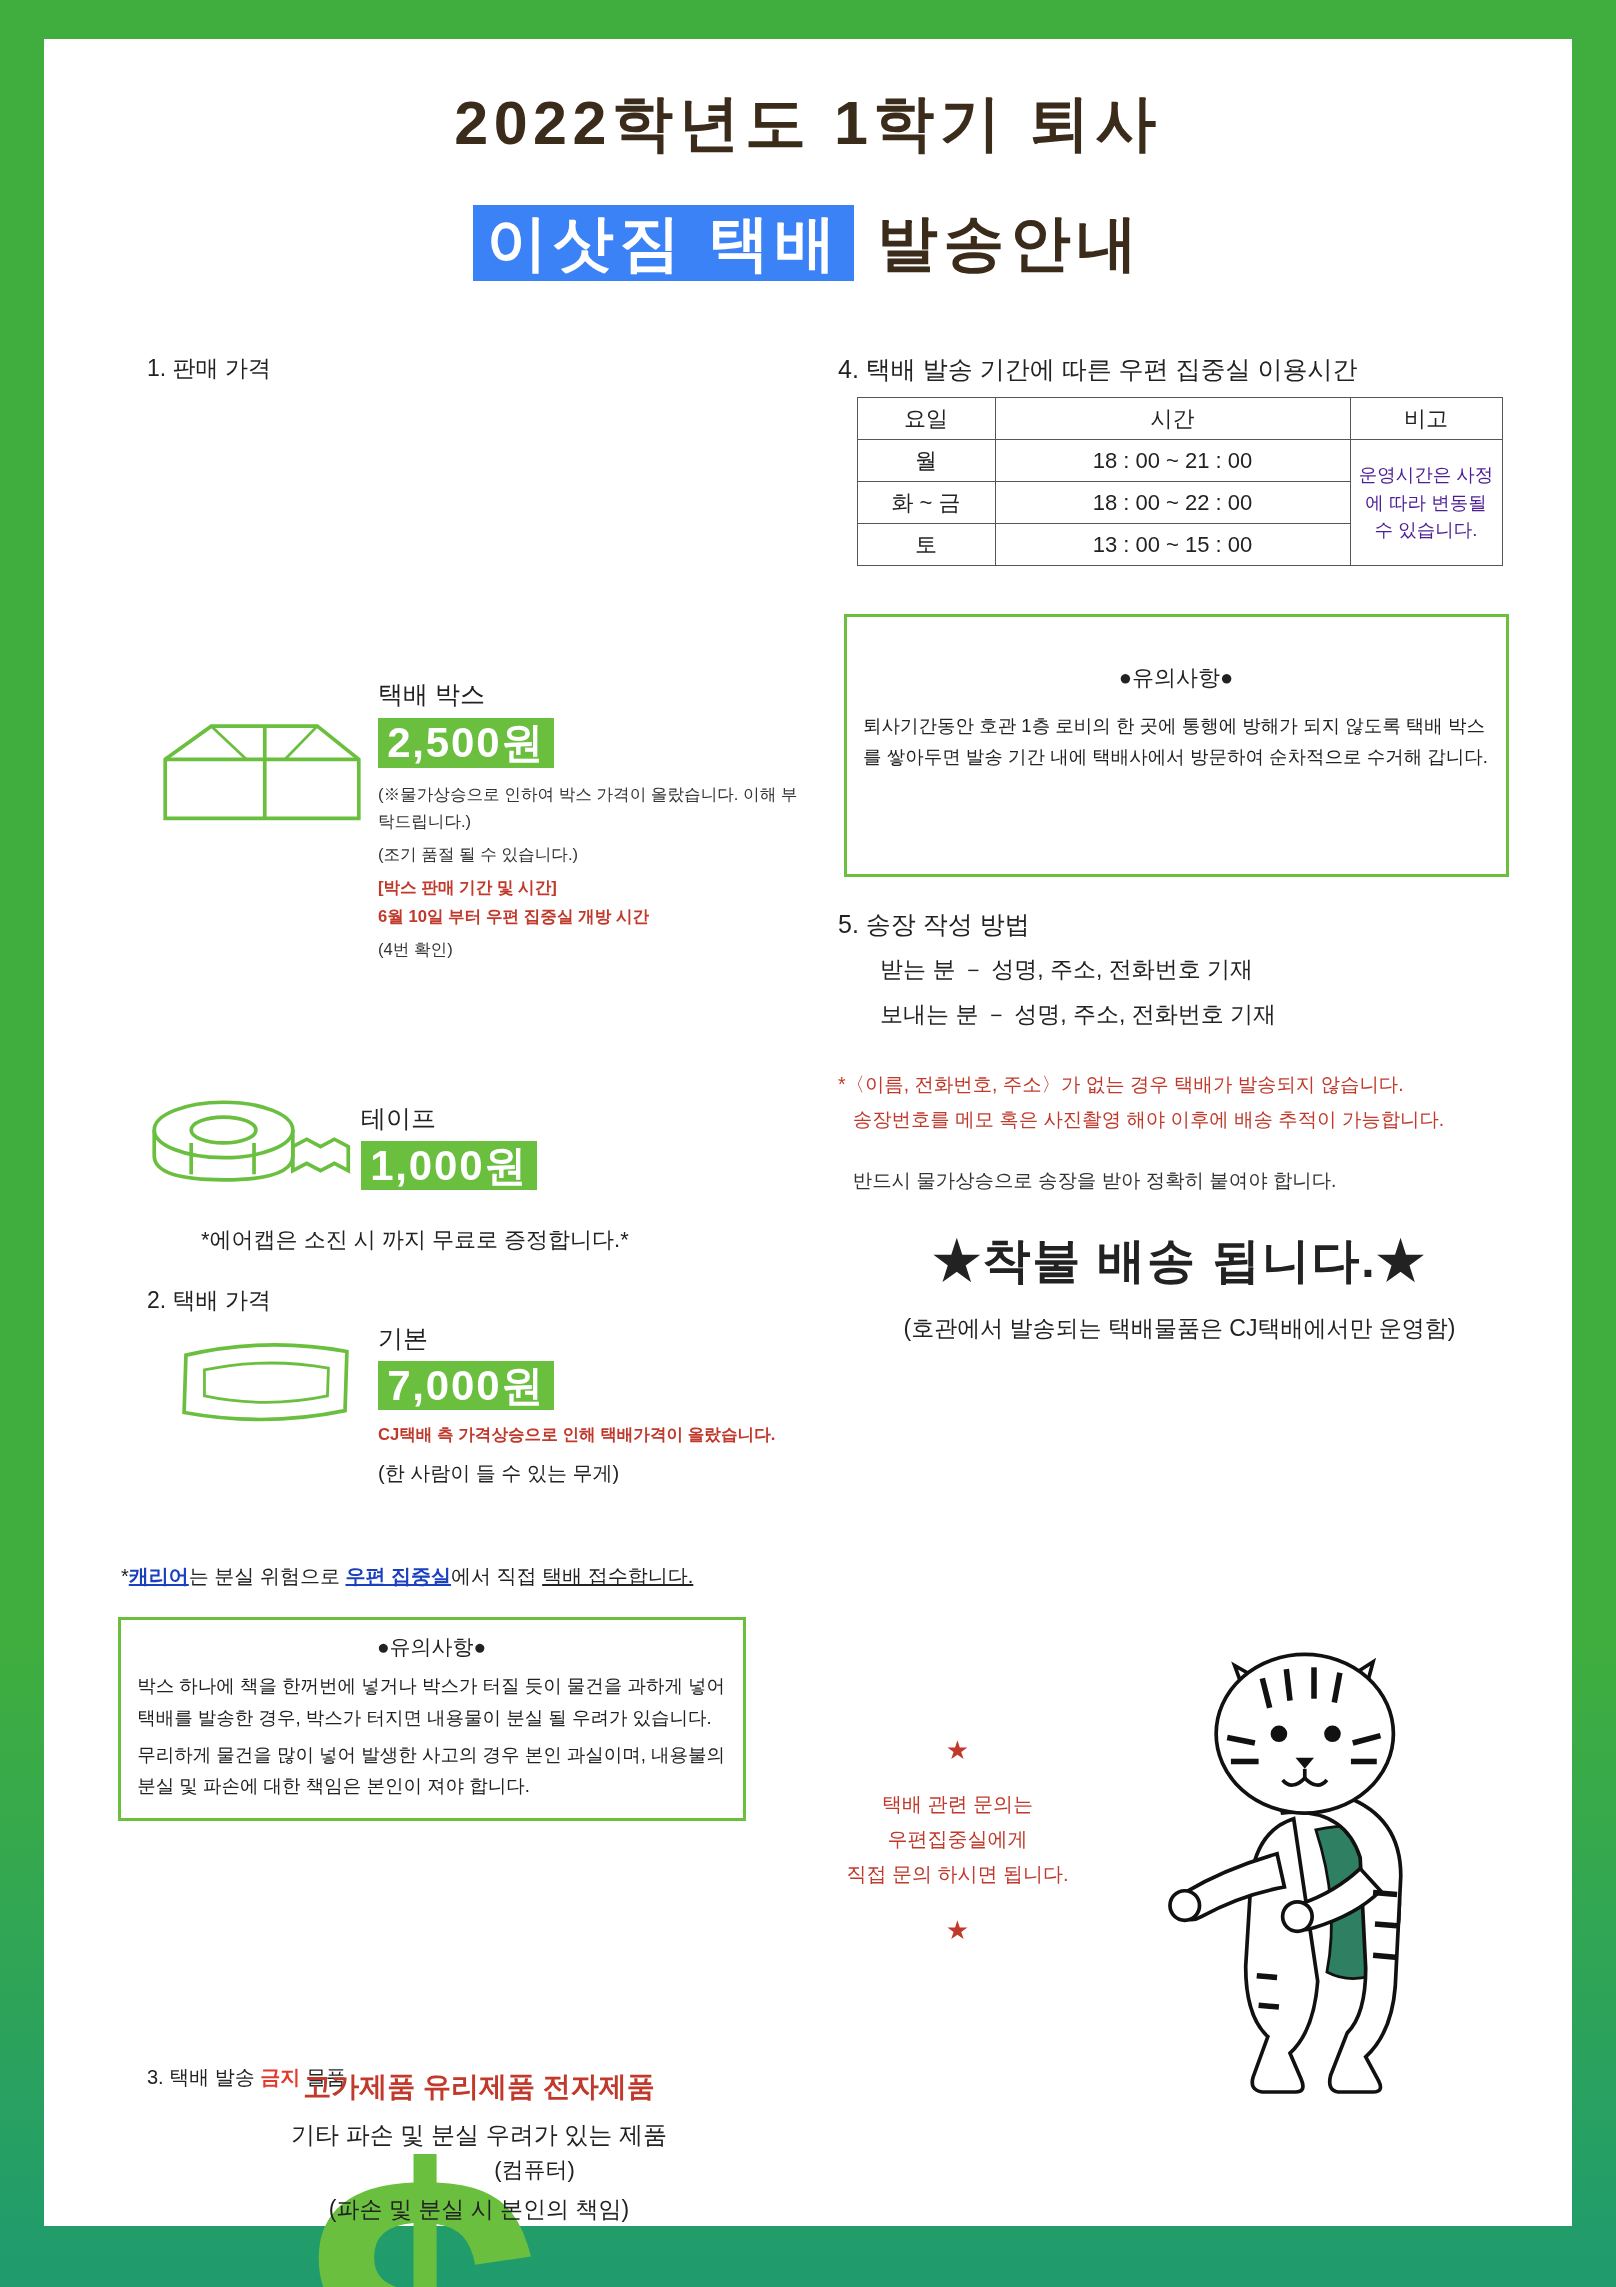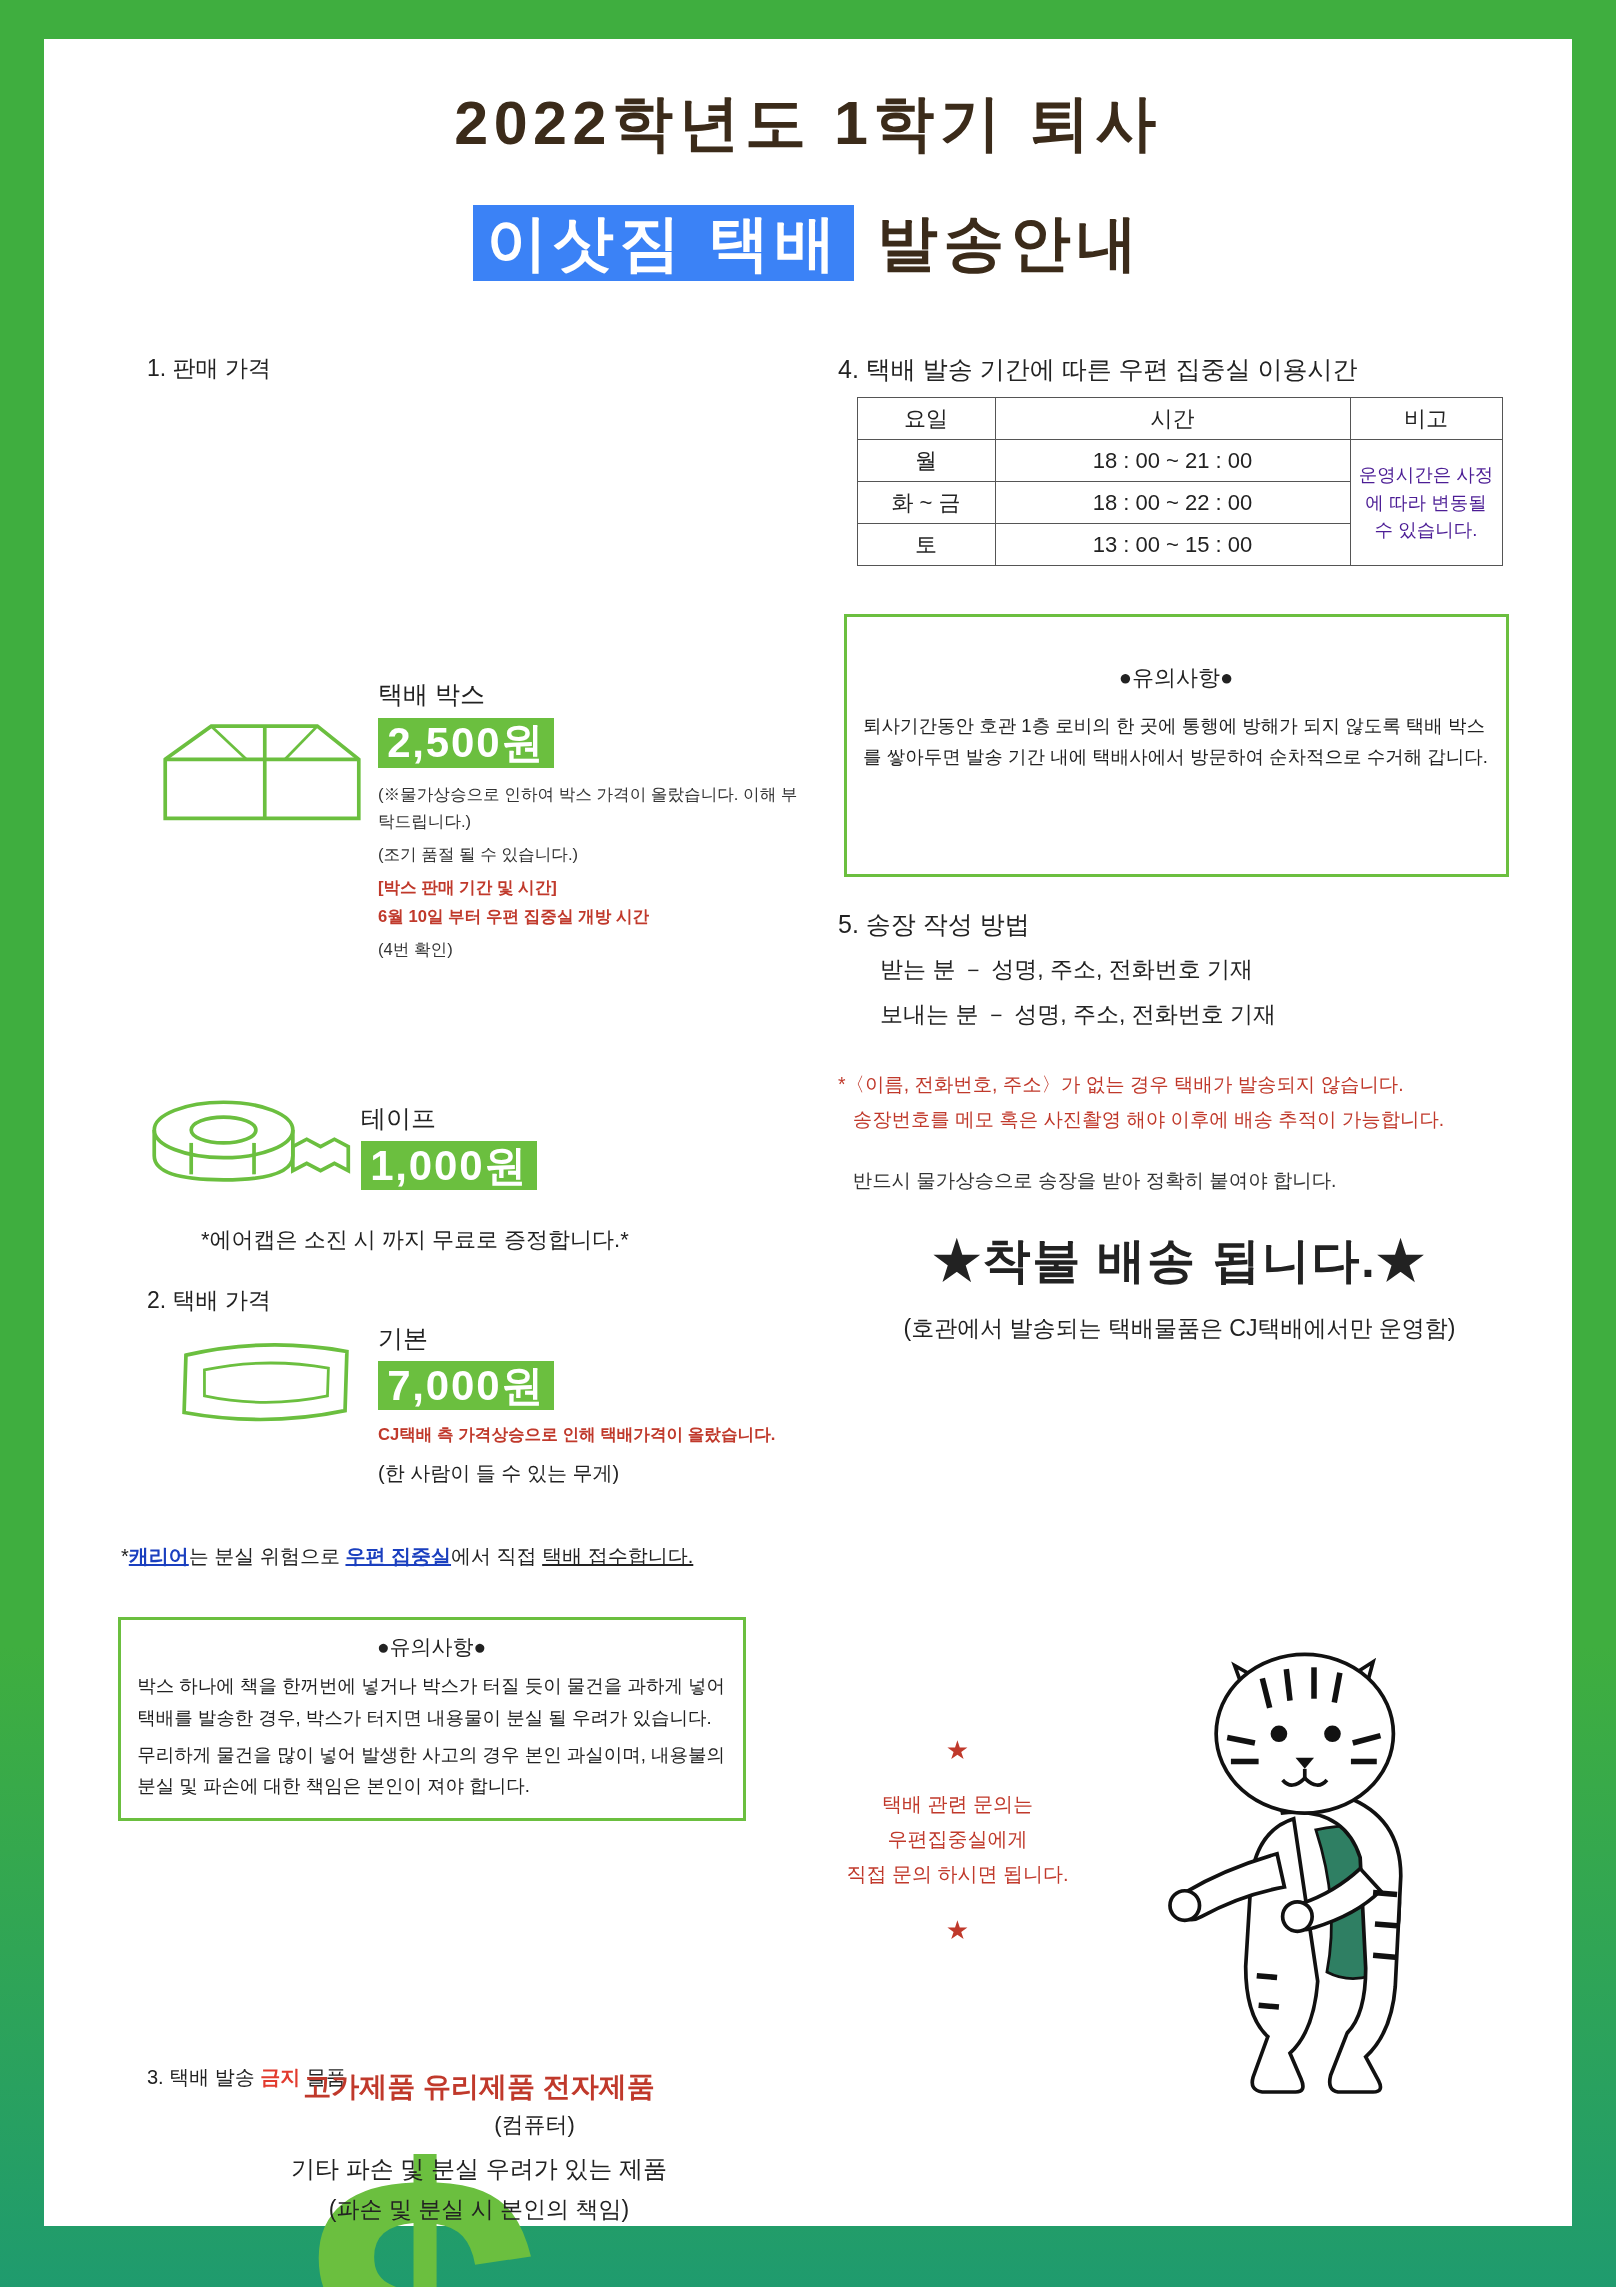--- a/index.html
+++ b/index.html
@@ -169,41 +169,41 @@
       <div class="lbl">기본</div>
       <div style="margin-top:5.5px;">
         <span class="price-big">7,000원</span>
       </div>
       <div class="small red" style="margin-top:11px;">CJ택배 측 가격상승으로 인해 택배가격이 올랐습니다.</div>
       <div class="mid" style="margin-top:7.4px;">(한 사람이 들 수 있는 무게)</div>
     </div>
 
     <div class="mid" style="position:absolute; left:20px; top:1183px; width:701px; line-height:1.8;">
       <span>*</span><span class="blue link-u">캐리어</span><span>는 분실 위험으로 </span><span class="blue link-u">우편 집중실</span><span>에서 직접</span>
-      <div class="link-u" style="display:inline-block; margin-top:2px;">택배 접수합니다.</div>
+      <div class="link-u" style="display:inline-block; margin-top:22px;">택배 접수합니다.</div>
     </div>
 
     <div class="note-green" style="position:absolute; left:16.6px; top:1264px; width:628px;">
       <div class="note-title">●유의사항●</div>
       <div class="note-body">박스 하나에 책을 한꺼번에 넣거나 박스가 터질 듯이 물건을 과하게 넣어 택배를 발송한 경우, 박스가 터지면 내용물이 분실 될 우려가 있습니다.</div>
       <div class="note-body" style="margin-top:5.5px;">무리하게 물건을 많이 넣어 발생한 사고의 경우 본인 과실이며, 내용불의 분실 및 파손에 대한 책임은 본인이 져야 합니다.</div>
     </div>
 
     <div class="sec-head" style="position:absolute; left:46px; top:1711px; font-size:20px;">
       <span>3. 택배 발송 </span><span class="red">금지</span><span> 물품</span>
     </div>
 
     <svg class="dollar" viewBox="0 0 360 440">
       <text x="180" y="390" font-size="470" font-family="'Liberation Sans', sans-serif" font-weight="bold" fill="#6bbf3f" text-anchor="middle">$</text>
     </svg>
 
     <div style="position:absolute; left:55px; top:1715px; width:646px; text-align:center;">
       <div style="font-size:28px; font-weight:bold; color:#c0392b;">고가제품  유리제품  전자제품</div>
+      <div style="font-size:24px; color:#222; margin-top:13px;">기타 파손 및 분실 우려가 있는 제품</div>
       <div style="font-size:22px; color:#222; margin-top:3.7px; margin-left:111px;">(컴퓨터)</div>
-      <div style="font-size:24px; color:#222; margin-top:13px;">기타 파손 및 분실 우려가 있는 제품</div>
       <div style="font-size:23px; color:#222; margin-top:9.2px;">(파손 및 분실 시 본인의 책임)</div>
     </div>
   </div>
 
   <div class="col-right">
 
     <div class="sec-head" style="font-size:25px;">4. 택배 발송 기간에 따른 우편 집중실 이용시간</div>
 
     <table class="schedule" style="margin-top:11px; margin-left:18.5px;">
       <thead>

